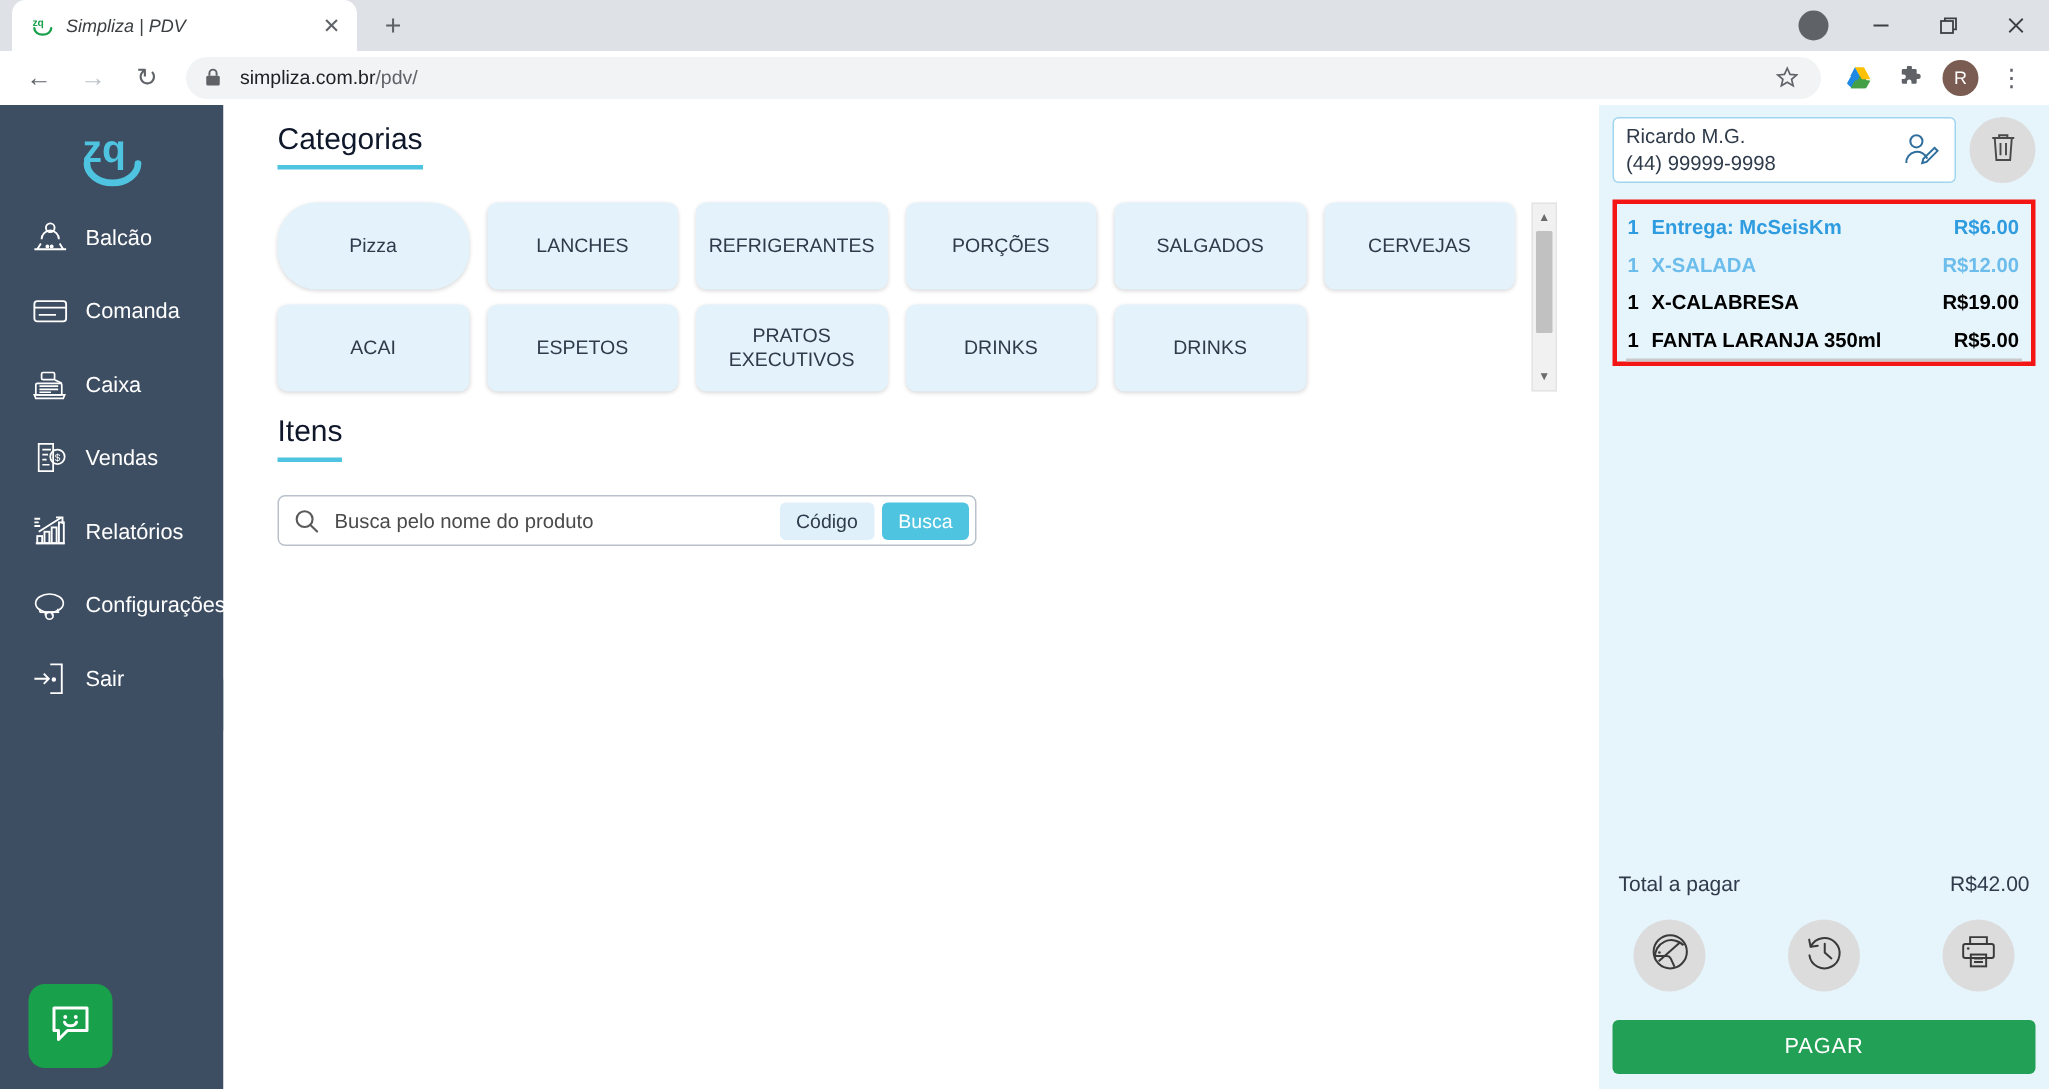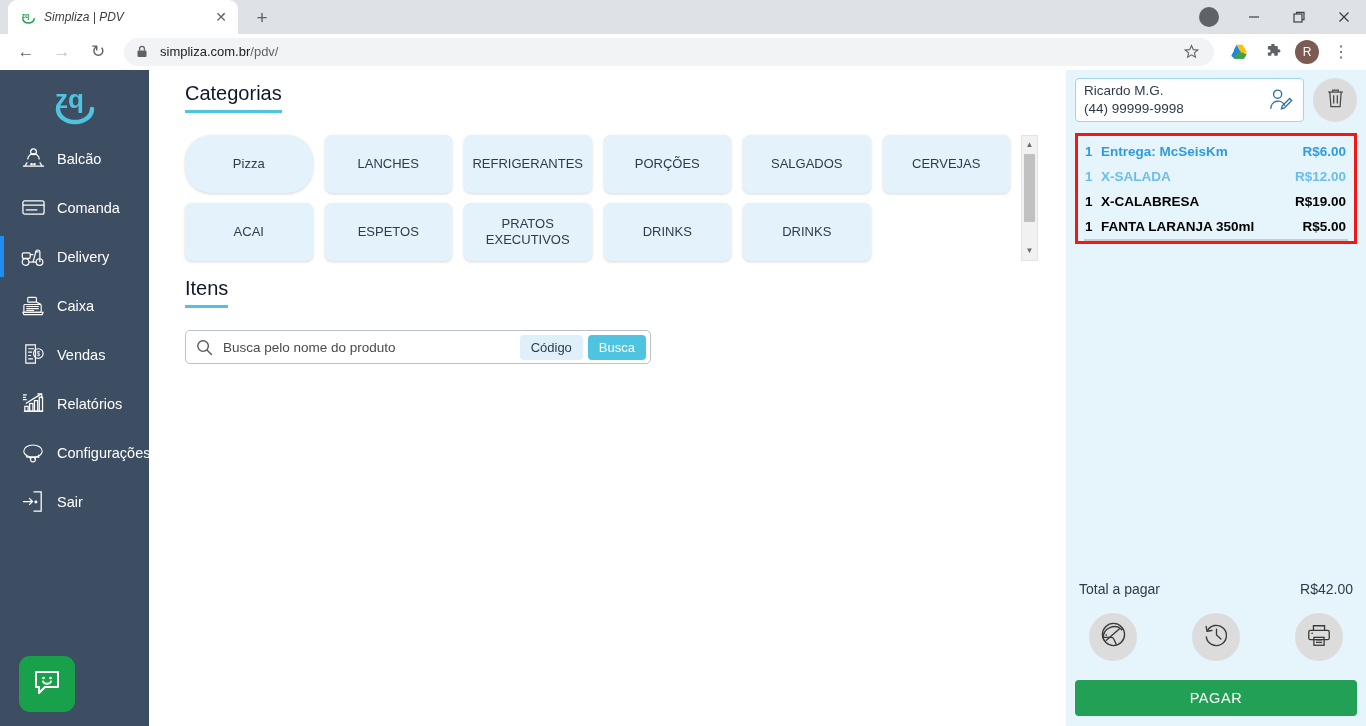--- a/index.html
+++ b/index.html
@@ -354,34 +354,20 @@
       <span class="nav-ico">
         <svg width="25" height="25" viewBox="0 0 26 26" fill="none" stroke="#fff" stroke-width="1.3">
           <rect x="2" y="6" width="22" height="14" rx="2"></rect>
           <line x1="2" y1="10.5" x2="24" y2="10.5"></line>
           <line x1="5" y1="15.5" x2="17" y2="15.5"></line>
         </svg>
       </span>
       <span class="nav-label">Comanda</span>
     </div>
 
-    <div class="nav-item active">
-      <span class="nav-ico">
-        <svg width="26" height="25" viewBox="0 0 28 26" fill="none" stroke="#fff" stroke-width="1.3">
-          <circle cx="6" cy="19" r="3.6"></circle>
-            <circle cx="21" cy="19" r="3.6"></circle>
-          <path d="M9.6 19 h7.8"></path>
-          <path d="M14 19 L17 8 h3"></path>
-          <path d="M17 8 a2.2 2.2 0 0 1 4.4 .4 V19"></path>
-          <rect x="2.5" y="9" width="8.5" height="6" rx="1.4"></rect>
-          <path d="M11 11 h3.5"></path>
-        </svg>
-      </span>
-      <span class="nav-label">Delivery</span>
-    </div>
 
     <div class="nav-item">
       <span class="nav-ico">
         <svg width="25" height="25" viewBox="0 0 26 26" fill="none" stroke="#fff" stroke-width="1.2">
           <rect x="3" y="12" width="18" height="8" rx="1"></rect>
           <rect x="7" y="4.5" width="9" height="5" rx="1"></rect>
           <path d="M16 9.5 L21 12"></path>
           <path d="M5.5 14 h13 M5.5 16.2 h13 M5.5 18.2 h8"></path>
           <path d="M2 20 h21 l-1 2.5 H3 Z"></path>
         </svg>

